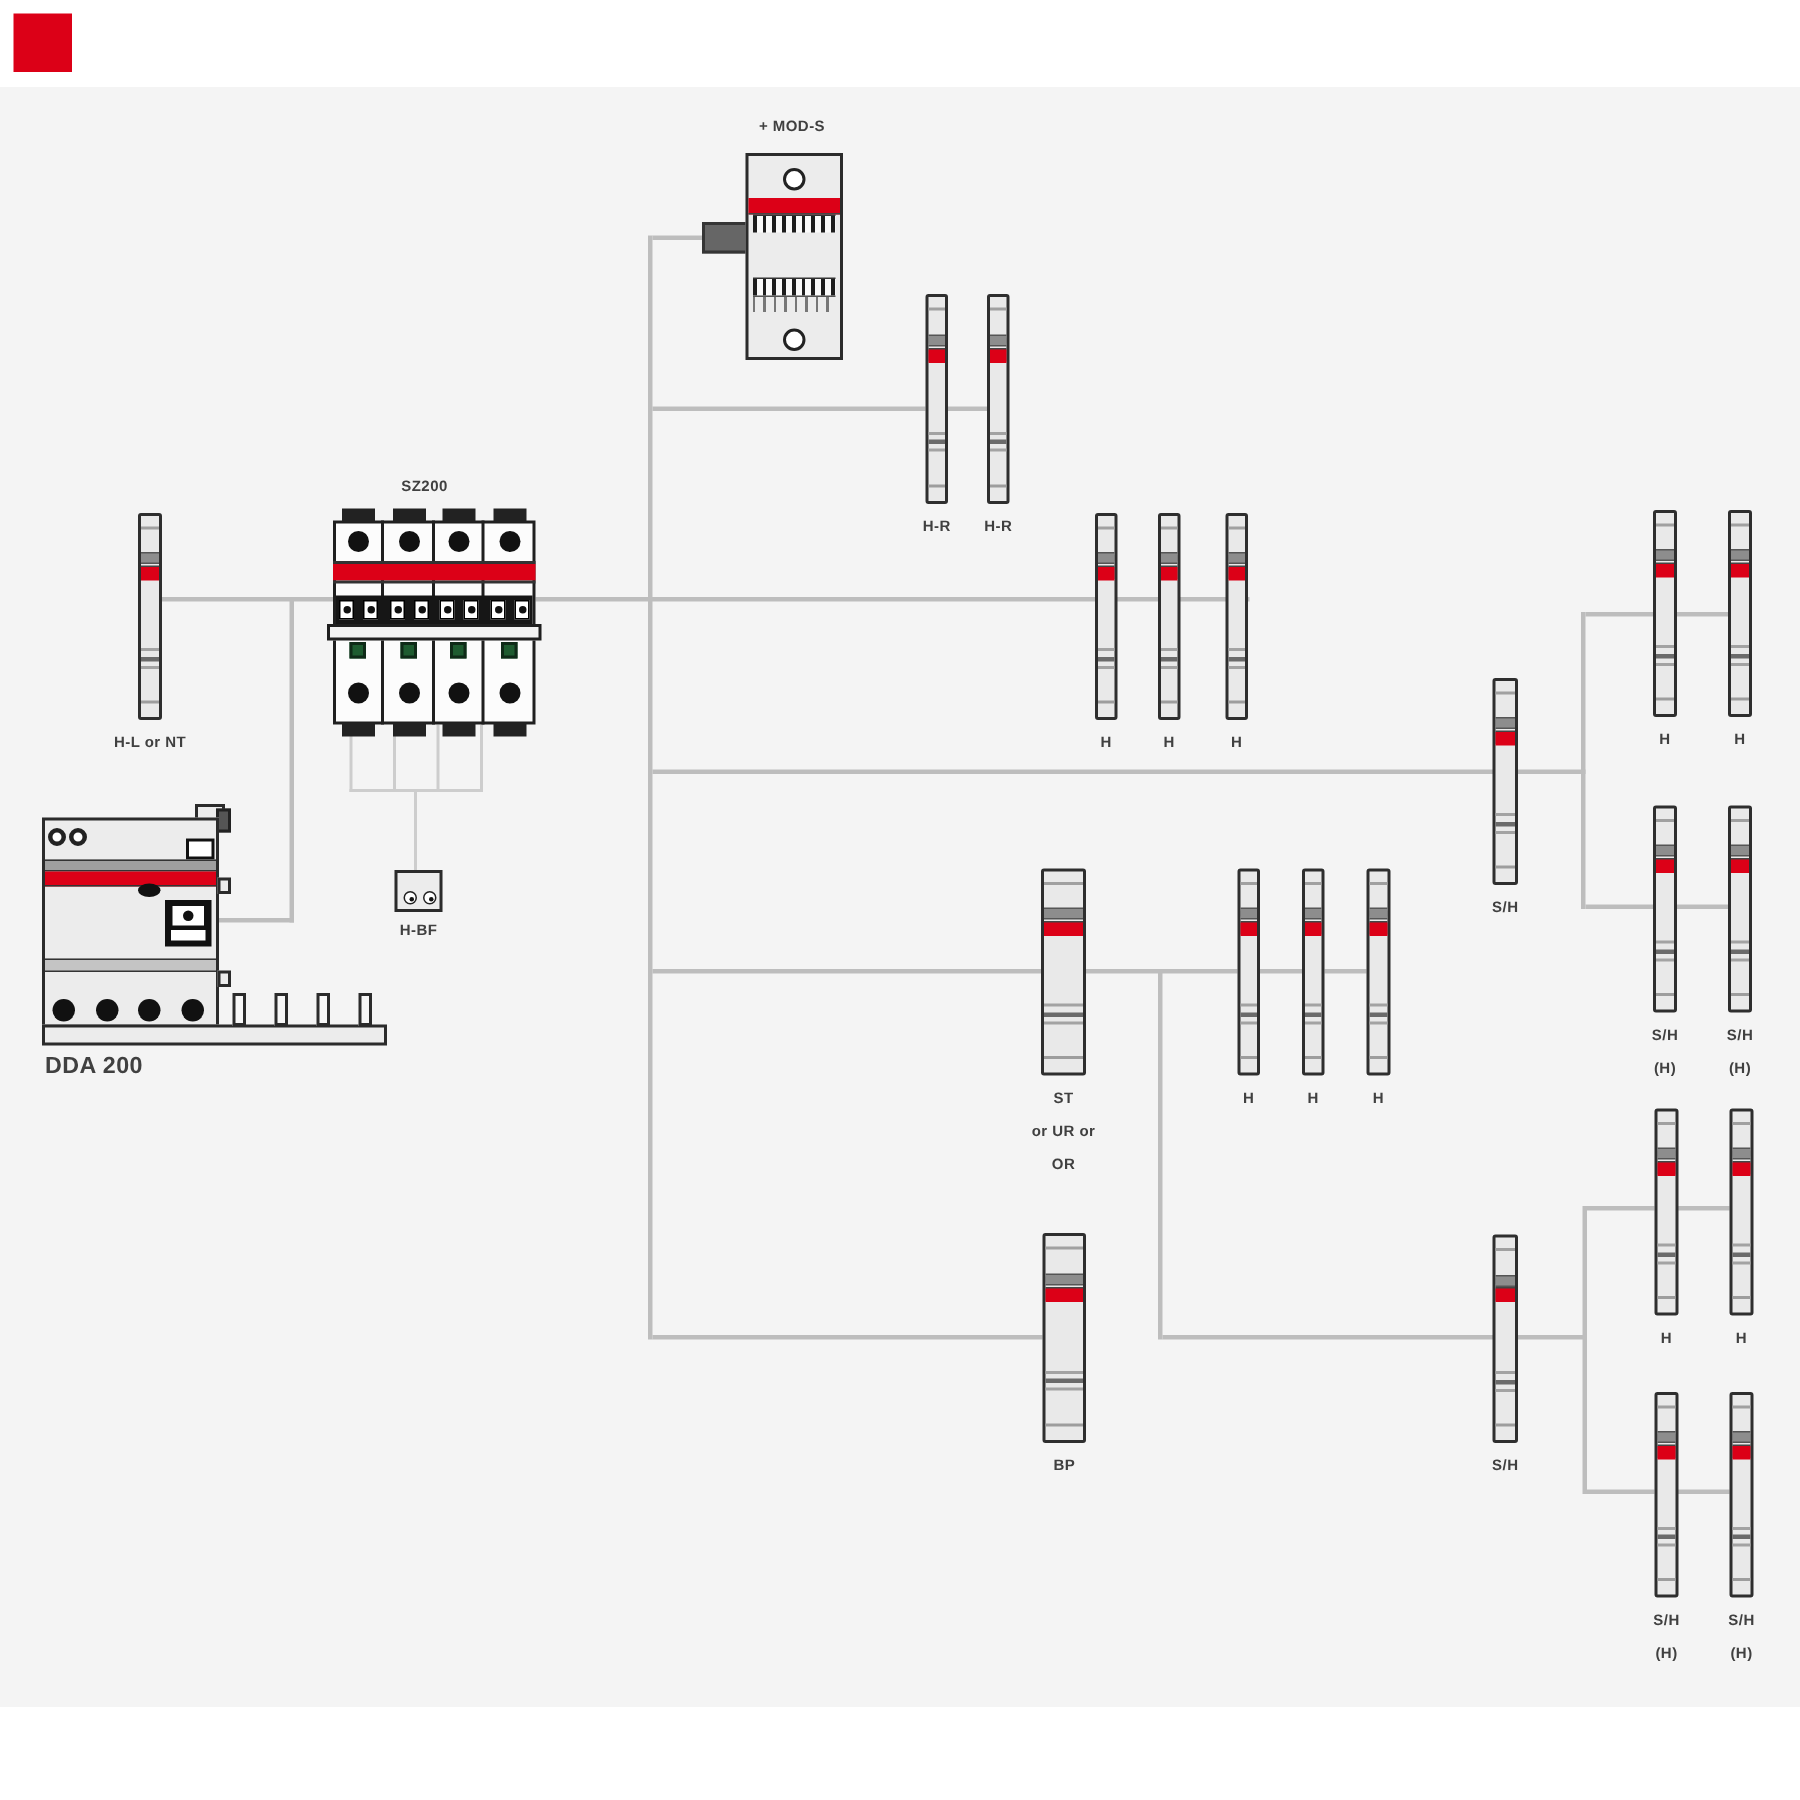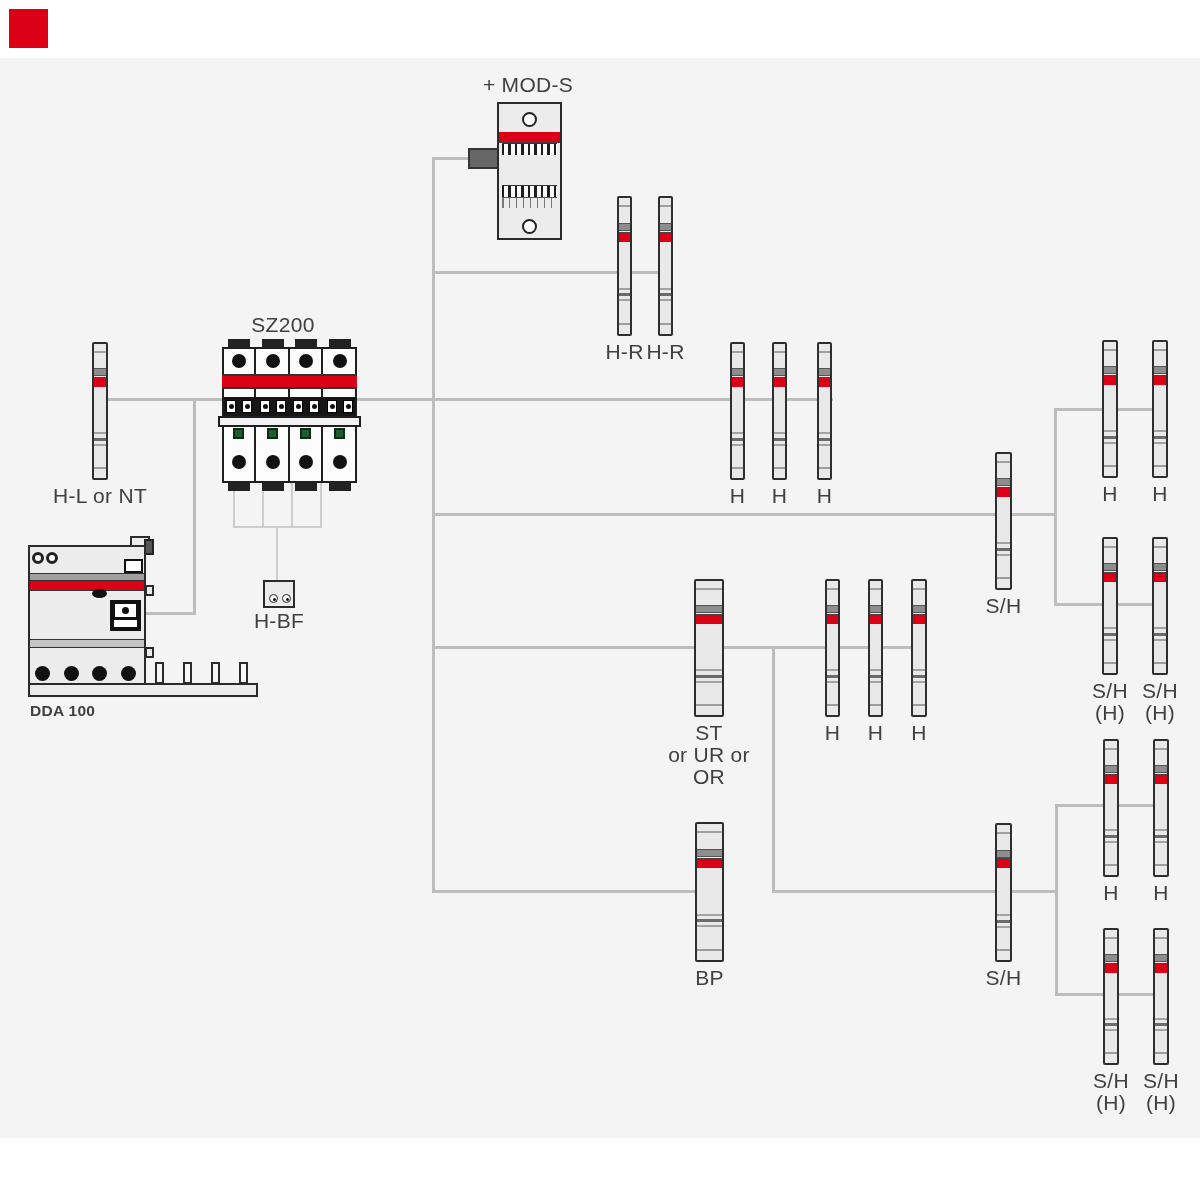--- a/index.html
+++ b/index.html
@@ -14,21 +14,21 @@
   .bar>div{position:absolute;left:0;right:0;}
   .s-top{top:5%;height:2px;background:#a0a0a0;}
   .s-gray{top:19%;height:6px;background:#8d8d8d;box-shadow:0 -1px 0 #555,0 1px 0 #555;}
   .s-red{top:25.5%;height:9px;background:#dc0017;box-shadow:0 -1px 0 #444;}
   .s-c1{top:66%;height:2px;background:#a3a3a3;}
   .s-c2{top:70%;height:3px;background:#6b6b6b;}
   .s-c3{top:74.5%;height:2px;background:#a3a3a3;}
   .s-bot{top:92%;height:2px;background:#9d9d9d;}
   
   .lbl{position:absolute;transform:translateX(-50%);text-align:center;color:#404040;
-       font-weight:400;font-size:21px;line-height:22px;letter-spacing:.3px;white-space:nowrap;}
+       font-weight:700;font-size:10px;line-height:22px;letter-spacing:.3px;white-space:nowrap;}
   .lbl-left{position:absolute;color:#404040;font-weight:700;font-size:15.5px;letter-spacing:.3px;white-space:nowrap;}
   
   .part{position:absolute;box-sizing:border-box;}
   .dev-body{background:#ececec;border:2px solid #2b2b2b;}
   .circle{border-radius:50%;background:#ffffff;border:2px solid #222;}
   .dot{border-radius:50%;background:#111;}
   .comb{background:repeating-linear-gradient(90deg,#1d1d1d 0 2.5px,#fafafa 2.5px 6.5px);border-top:1px solid #333;}
   .dashes{background:repeating-linear-gradient(90deg,#777 0 1.5px,rgba(0,0,0,0) 1.5px 7px);border-top:1px solid #555;}
 </style>
 </head>
@@ -388,21 +388,21 @@
       <div class="part" style="left: 329px; top: 482px; width: 22px; height: 9px; background: rgb(34, 34, 34);"></div>
       <div class="part" style="left: 333px; top: 354px; width: 14px; height: 14px; background: rgb(17, 17, 17); border-radius: 50%;"></div>
       <div class="part" style="left: 333px; top: 455px; width: 14px; height: 14px; background: rgb(17, 17, 17); border-radius: 50%;"></div>
       <div class="part" style="left: 327px; top: 400px; width: 10px; height: 13px; background: rgb(255, 255, 255); border: 1px solid rgb(0, 0, 0); box-sizing: border-box;"></div>
       <div class="part" style="left: 343px; top: 400px; width: 10px; height: 13px; background: rgb(255, 255, 255); border: 1px solid rgb(0, 0, 0); box-sizing: border-box;"></div>
       <div class="part" style="left: 329.5px; top: 403.5px; width: 5px; height: 5px; background: rgb(17, 17, 17); border-radius: 50%;"></div>
       <div class="part" style="left: 345.5px; top: 403.5px; width: 5px; height: 5px; background: rgb(17, 17, 17); border-radius: 50%;"></div>
       <div class="part" style="left: 334px; top: 428px; width: 11px; height: 11px; background: rgb(30, 92, 48); border: 2px solid rgb(15, 43, 24); box-sizing: border-box;"></div>
     </div>
 
-  <div class="lbl-left" style="left:30px;top:702px;">DDA 100</div>
+  <div class="lbl-left" style="left:30px;top:702px;">DDA 200</div>
   <div>
     <div class="part dev-body" style="left:130px;top:536px;width:20px;height:12px;"></div>
     <div class="part" style="left:144px;top:539px;width:10px;height:16px;background:#555;border:2px solid #222;box-sizing:border-box;"></div>
     <div class="part dev-body" style="left:28px;top:545px;width:118px;height:140px;"></div>
     <div class="part circle" style="left:32px;top:552px;width:12px;height:12px;border-width:3px;"></div>
     <div class="part circle" style="left:46px;top:552px;width:12px;height:12px;border-width:3px;"></div>
     <div class="part" style="left:124px;top:559px;width:19px;height:14px;background:#fff;border:2px solid #111;box-sizing:border-box;"></div>
     <div class="part" style="left:30px;top:573px;width:114px;height:8px;background:#9f9f9f;border-top:1px solid #333;border-bottom:1px solid #333;"></div>
     <div class="part" style="left:30px;top:581px;width:114px;height:10px;background:#dc0017;border-bottom:1px solid #333;"></div>
     <div class="part dot" style="left:92px;top:589px;width:15px;height:9px;"></div>

